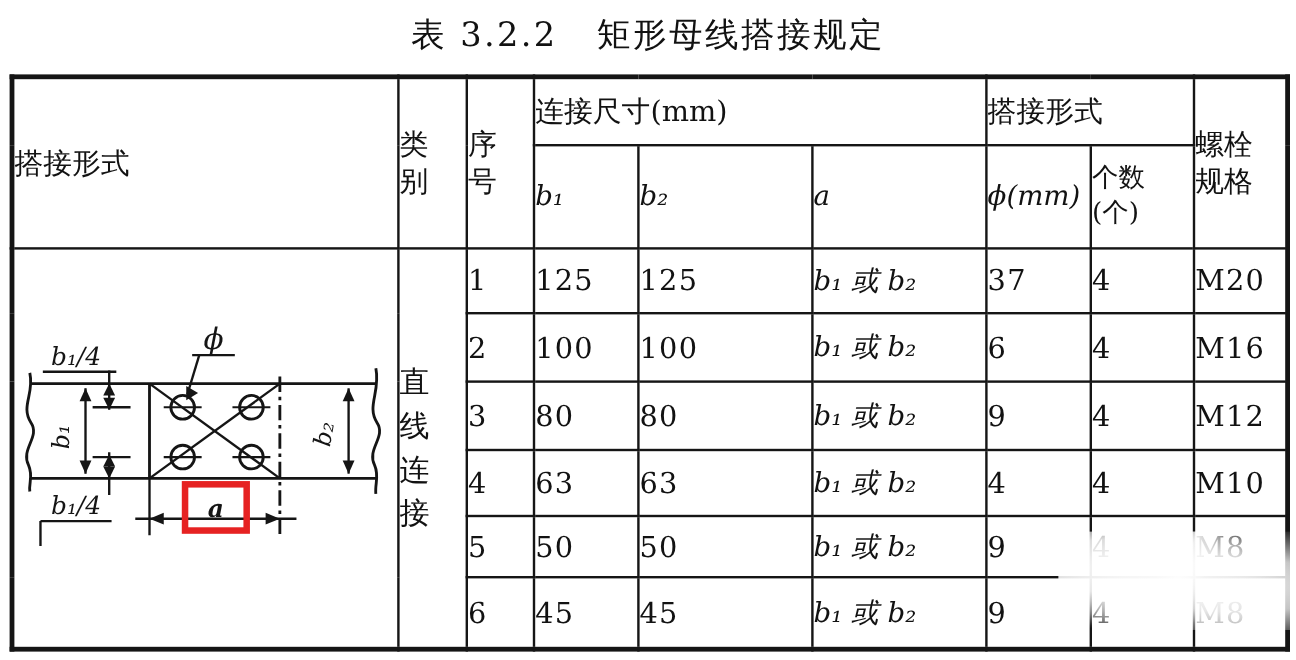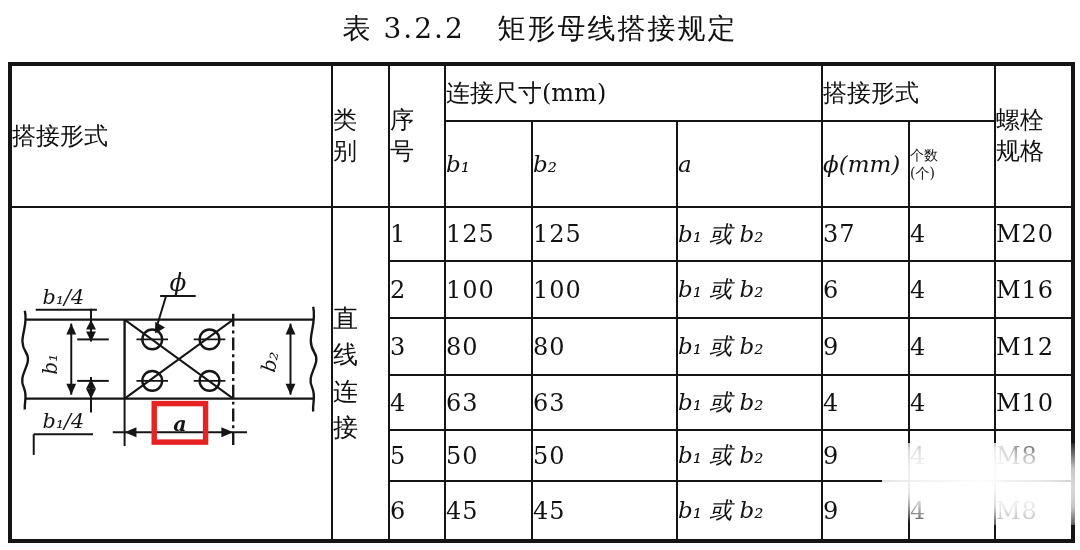--- a/index.html
+++ b/index.html
@@ -57,21 +57,21 @@
       <td colspan="3" class="hdr">连接尺寸(mm)</td>
       <td colspan="2" class="hdr">搭接形式</td>
       <td rowspan="2" class="hdr ml">螺栓
 规格</td>
     </tr>
     <tr style="height:86px">
       <td class="var">b₁</td>
       <td class="var">b₂</td>
       <td class="var">a</td>
       <td class="var">ϕ(mm)</td>
-      <td class="hdr ml" style="font-size:14px">个数
+      <td class="hdr ml" style="font-size:22px">个数
 (个)</td>
     </tr>
 
     <tr style="height:54px">
       <td rowspan="6" class="diagram-cell">
 
         <svg viewBox="0 0 322 332" width="318" height="328" style="display:block">
           <g stroke="#151515" stroke-width="2.4" fill="none">
 
             <line x1="14" y1="113" x2="306" y2="113"></line>

